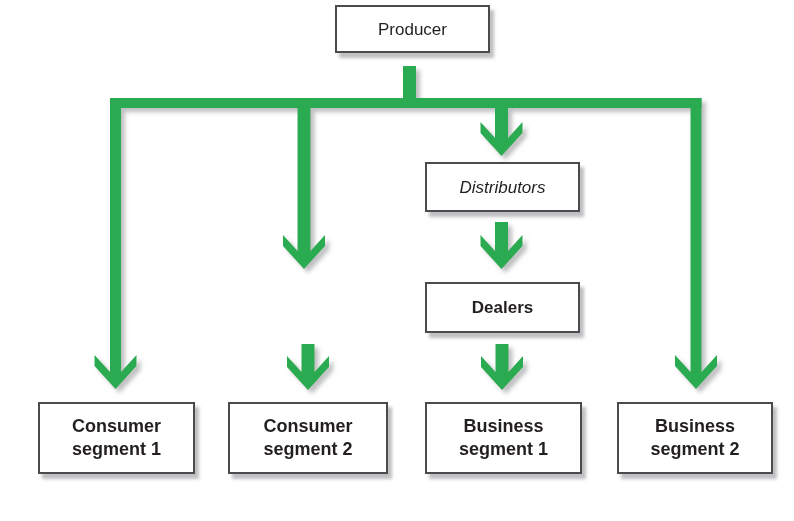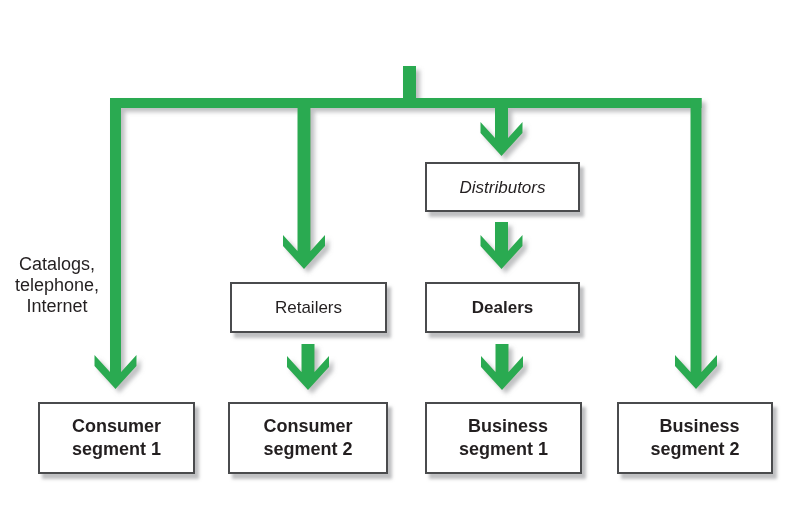--- a/index.html
+++ b/index.html
@@ -39,21 +39,20 @@
     text-align: center;
     font-size: 17px;
     line-height: 21px;
     white-space: pre-line;
     color: var(--text);
   }
   .node.bold {
     font-weight: bold;
     font-size: 18px;
     line-height: 23px;
-    text-align: right;
   }
   .side-label {
     position: absolute;
     z-index: 2;
     text-align: center;
     font-size: 18px;
     line-height: 21px;
     white-space: pre-line;
     color: var(--text);
   }
@@ -95,29 +94,26 @@
       <polygon class="connector" points="696,389 675,366 675,355 690.5,372 690.5,98 701.5,98 701.5,372 717,355 717,366"></polygon>
 
       <polygon class="connector" points="501.5,269 480.5,246 480.5,235 495,251 495,222 508,222 508,251 522.5,235 522.5,246"></polygon>
 
       <polygon class="connector" points="308,390 287,367 287,356 301.5,372 301.5,344 314.5,344 314.5,372 329,356 329,367"></polygon>
 
       <polygon class="connector" points="502,390 481,367 481,356 495.5,372 495.5,344 508.5,344 508.5,372 523,356 523,367"></polygon>
     </g>
   </svg>
 
+  <div class="node n-producer">Producer</div>
   <div class="node n-distributors">Distributors</div>
-  <div class="node n-retailers">Retailers</div>
   <div class="node n-dealers">Dealers</div>
   <div class="node bold n-consumer1">Consumer
 segment 1</div>
   <div class="node bold n-consumer2">Consumer
 segment 2</div>
   <div class="node bold n-business1">Business
 segment 1</div>
   <div class="node bold n-business2">Business
 segment 2</div>
 
-  <div class="side-label l-left">Catalogs,
-telephone,
-Internet</div>
 
 </div>
 
 </body></html>

